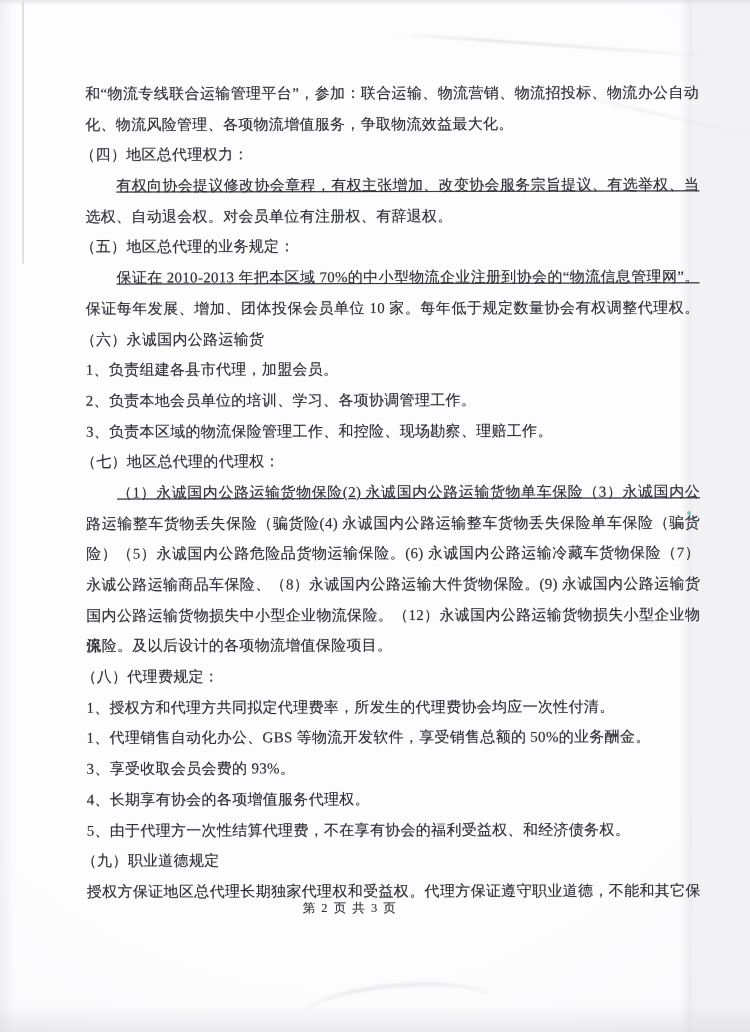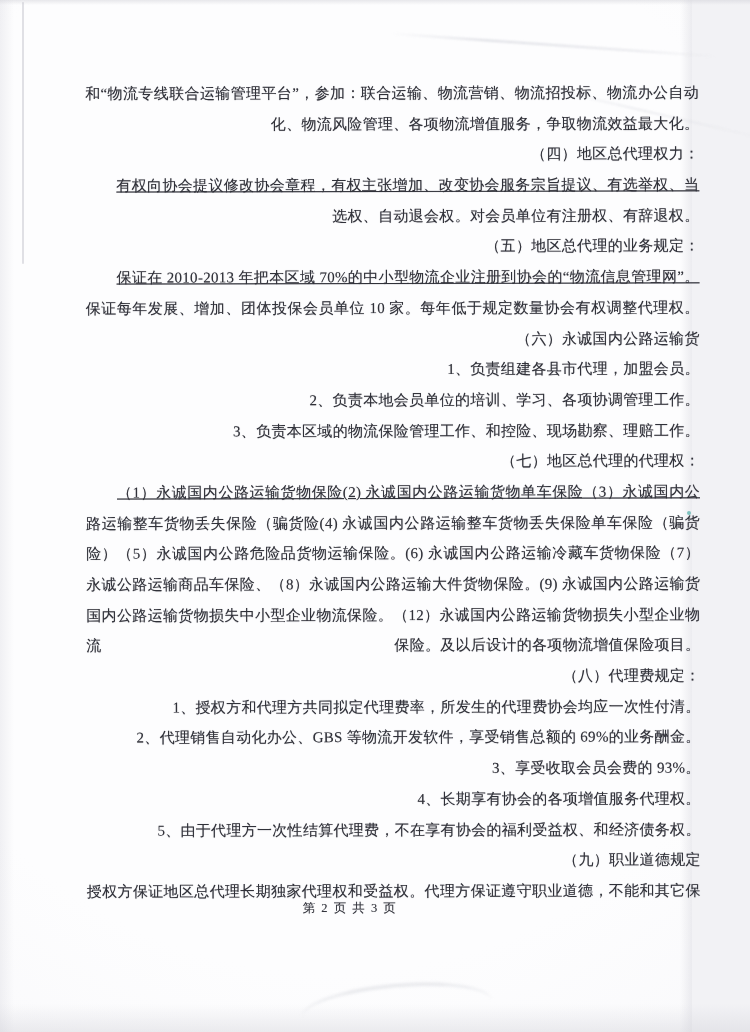--- a/index.html
+++ b/index.html
@@ -35,21 +35,21 @@
     transform:rotate(-5deg);filter:blur(1.6px);}
   .speck-green{position:absolute;left:687px;top:511px;width:4px;height:4px;
     border-radius:50%;background:#3fa8a2;opacity:.65;}
   
   .doc{
     position:absolute;left:86px;top:78px;width:614px;
     font-size:15px;color:#303139;letter-spacing:.3px;
     text-shadow:0 .2px .8px rgba(48,49,60,.45);
     transform:rotate(-.12deg);
   }
-  .line{height:30.7px;line-height:30.7px;white-space:nowrap;text-align:right;}
+  .line{height:30.7px;line-height:30.7px;white-space:nowrap;}
   .line.fill{white-space:normal;text-align:justify;text-align-last:justify;}
   .line.ind{padding-left:31px;text-decoration:underline;}
   .line.sec{margin-left:-5px;}
   .footer{
     position:absolute;left:255px;top:900px;width:190px;
     text-align:center;font-size:12.5px;letter-spacing:1.5px;
     color:#33343c;text-shadow:0 .2px .7px rgba(48,49,60,.4);
   }
 </style>
 </head>
@@ -81,21 +81,21 @@
       <div class="line">3、负责本区域的物流保险管理工作、和控险、现场勘察、理赔工作。</div>
       <div class="line sec">（七）地区总代理的代理权：</div>
       <div class="line ind fill">（1）永诚国内公路运输货物保险(2) 永诚国内公路运输货物单车保险（3）永诚国内公</div>
       <div class="line fill">路运输整车货物丢失保险（骗货险(4) 永诚国内公路运输整车货物丢失保险单车保险（骗货</div>
       <div class="line fill">险）（5）永诚国内公路危险品货物运输保险。(6) 永诚国内公路运输冷藏车货物保险（7）</div>
       <div class="line fill">永诚公路运输商品车保险、（8）永诚国内公路运输大件货物保险。(9) 永诚国内公路运输货</div>
       <div class="line fill">国内公路运输货物损失中小型企业物流保险。（12）永诚国内公路运输货物损失小型企业物流</div>
       <div class="line">保险。及以后设计的各项物流增值保险项目。</div>
       <div class="line sec">（八）代理费规定：</div>
       <div class="line">1、授权方和代理方共同拟定代理费率，所发生的代理费协会均应一次性付清。</div>
-      <div class="line">2、代理销售自动化办公、GBS 等物流开发软件，享受销售总额的 69%的业务酬金。</div>
+      <div class="line">1、代理销售自动化办公、GBS 等物流开发软件，享受销售总额的 50%的业务酬金。</div>
       <div class="line">3、享受收取会员会费的 93%。</div>
       <div class="line">4、长期享有协会的各项增值服务代理权。</div>
       <div class="line">5、由于代理方一次性结算代理费，不在享有协会的福利受益权、和经济债务权。</div>
       <div class="line sec">（九）职业道德规定</div>
       <div class="line fill">授权方保证地区总代理长期独家代理权和受益权。代理方保证遵守职业道德，不能和其它保</div>
     </div>
 
   <div class="footer">第 2 页 共 3 页</div>
 </div>
 

